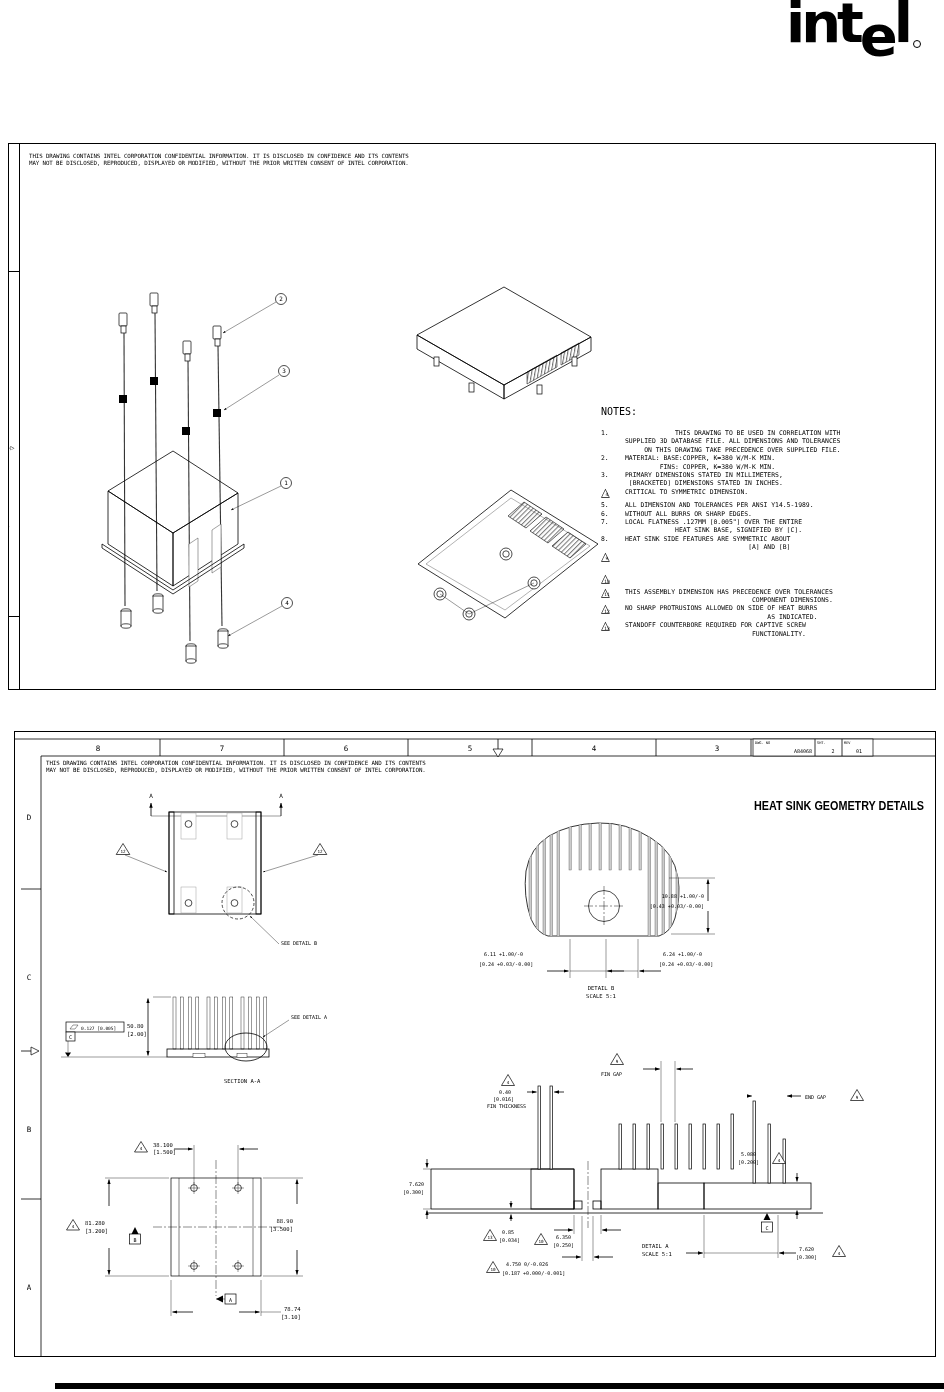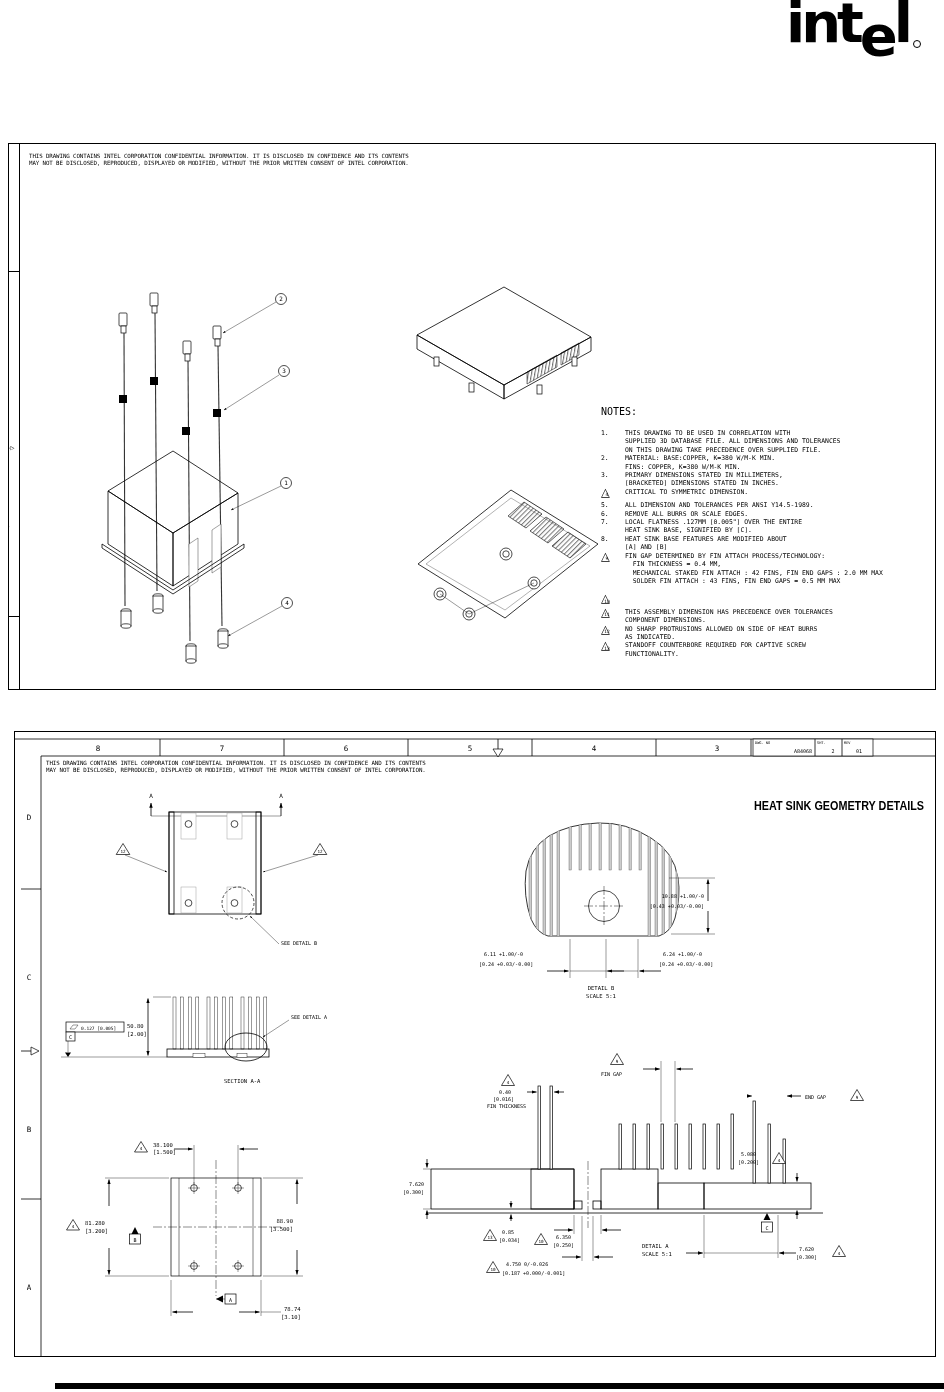--- a/index.html
+++ b/index.html
@@ -13,21 +13,21 @@
   #panel1 .conf { left:20px; top:9px; }
   
   .pz { position:absolute; left:-4px; font-size:7.5px; color:#333; }
   .ptick { position:absolute; left:0; width:10px; border-top:1px solid #000; height:0; }
   .parrow { position:absolute; left:-3px; font-size:7px; color:#333; }
   
   #notes { position:absolute; left:592px; top:262px; width:320px; }
   .notes-title { font-size:10px; margin-bottom:12px; }
   .note-row { display:flex; font-size:6.4px; line-height:8.4px; }
   .note-num { width:24px; flex:none; }
-  .note-text { white-space:pre; }
+  .note-text { white-space:pre;text-align:right; }
   .hflag { position:relative; display:inline-block; width:14px; height:11px; font-family:"DejaVu Sans",sans-serif; }
   .hflag .tri { position:absolute; left:0; top:-1px; font-size:11.5px; line-height:11px; }
   .hflag .fn { position:absolute; left:0; width:12px; top:3.6px; text-align:center; font-size:4.4px; }
   
   .logo { position:absolute; left:786px; top:-10px; width:158px; height:70px;
           font-family:"DejaVu Sans",sans-serif; font-weight:bold; font-size:56px;
           letter-spacing:-4px; color:#000; }
   .le { display:inline-block; transform:translateY(13px); }
   .reg { display:inline-block; width:6px; height:6px; border:1px solid #000; border-radius:50%;
          margin-left:4px; vertical-align:-6px; }
@@ -212,38 +212,34 @@
         <div class="note-row">
           <span class="note-num"><span class="hflag"><span class="tri">△</span><span class="fn">4</span></span></span>
           <span class="note-text">CRITICAL TO SYMMETRIC DIMENSION.</span>
         </div>
         <div class="note-row">
           <span class="note-num">5.</span>
           <span class="note-text">ALL DIMENSION AND TOLERANCES PER ANSI Y14.5-1989.</span>
         </div>
         <div class="note-row">
           <span class="note-num">6.</span>
-          <span class="note-text">REMOVE ALL BURRS OR SCALE EDGES.</span>
+          <span class="note-text">WITHOUT ALL BURRS OR SHARP EDGES.</span>
         </div>
         <div class="note-row">
           <span class="note-num">7.</span>
           <span class="note-text">LOCAL FLATNESS .127MM [0.005"] OVER THE ENTIRE
 HEAT SINK BASE, SIGNIFIED BY [C].</span>
         </div>
         <div class="note-row">
           <span class="note-num">8.</span>
-          <span class="note-text">HEAT SINK BASE FEATURES ARE MODIFIED ABOUT
+          <span class="note-text">HEAT SINK SIDE FEATURES ARE SYMMETRIC ABOUT
 [A] AND [B]</span>
         </div>
         <div class="note-row">
           <span class="note-num"><span class="hflag"><span class="tri">△</span><span class="fn">9</span></span></span>
-          <span class="note-text">FIN GAP DETERMINED BY FIN ATTACH PROCESS/TECHNOLOGY:
-  FIN THICKNESS = 0.4 MM,
-  MECHANICAL STAKED FIN ATTACH : 42 FINS, FIN END GAPS : 2.0 MM MAX
-  SOLDER FIN ATTACH : 43 FINS, FIN END GAPS = 0.5 MM MAX</span>
         </div>
         <div class="note-row" style="margin-top: 9px;">
           <span class="note-num"><span class="hflag"><span class="tri">△</span><span class="fn">10</span></span></span>
         </div>
         <div class="note-row">
           <span class="note-num"><span class="hflag"><span class="tri">△</span><span class="fn">11</span></span></span>
           <span class="note-text">THIS ASSEMBLY DIMENSION HAS PRECEDENCE OVER TOLERANCES
 COMPONENT DIMENSIONS.</span>
         </div>
         <div class="note-row">

